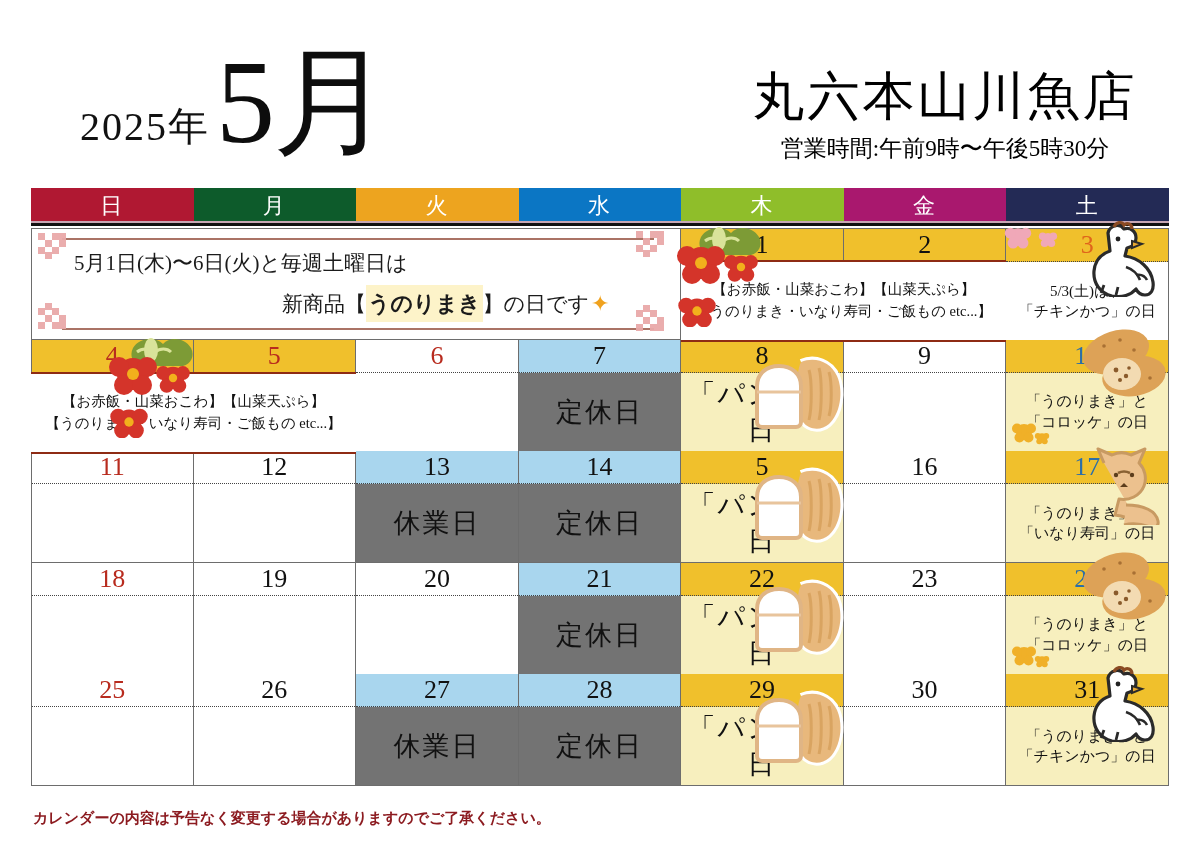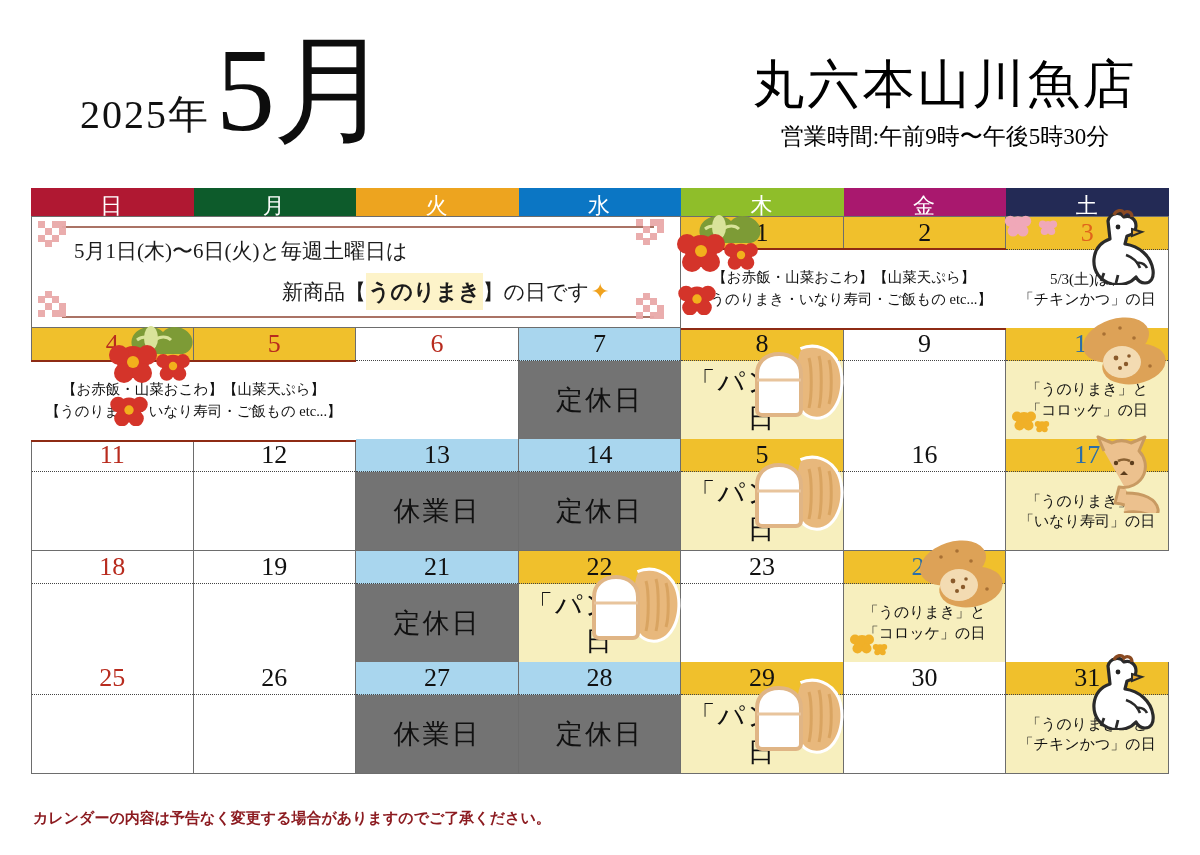--- a/index.html
+++ b/index.html
@@ -6,21 +6,21 @@
   body{
     width:1200px;height:855px;
     background:#ffffff;
     font-family:"Liberation Serif","DejaVu Serif",serif;
     overflow:hidden;
     position:relative;
   }
 
   
   .top{
-    position:absolute;left:0;top:4px;width:1200px;height:186px;
+    position:absolute;left:0;top:16px;width:1200px;height:186px;
   }
   .title-left{
     position:absolute;left:80px;top:28px;
     display:flex;align-items:flex-end;
   }
   .year{
     font-size:40px;letter-spacing:2px;color:#111;
     font-family:"Liberation Serif",serif;
     padding-bottom:8px;
   }
@@ -54,21 +54,21 @@
   }
   .wk-underline{
     position:absolute;left:31px;top:223px;width:1138px;height:3px;background:#111;
   }
   .wk-underline2{
     position:absolute;left:31px;top:221px;width:1138px;height:2px;background:#c7a7b4;
   }
 
   
   .grid{
-    position:absolute;left:31px;top:216px;width:1138px;
+    position:absolute;left:31px;top:228px;width:1138px;
   }
   .row{display:flex;width:1138px;}
   .cell{
     position:relative;
     flex:0 0 162.57px;
     height:111.5px;
     box-sizing:border-box;
     border-right:1px solid #6d6d6d;
     border-bottom:1px solid #6d6d6d;
     overflow:visible;
@@ -515,20 +515,24 @@
     </div>
     <div class="row">
       <div class="cell h-white b-white">
         <div class="daynum num-red">18</div>
         <div class="body"></div>
       </div>
       <div class="cell h-white b-white">
         <div class="daynum num-black">19</div>
         <div class="body"></div>
       </div>
+      <div class="cell h-white b-white">
+        <div class="daynum num-black">20</div>
+        <div class="body"></div>
+      </div>
       <div class="cell h-blue b-blue">
         <div class="daynum num-black">21</div>
         <div class="body">
           <div class="big">
             <span style="display:block">定休日</span>
           </div>
         </div>
       </div>
       <div class="cell h-yellow b-lyellow">
         <div class="daynum num-black">22</div>

